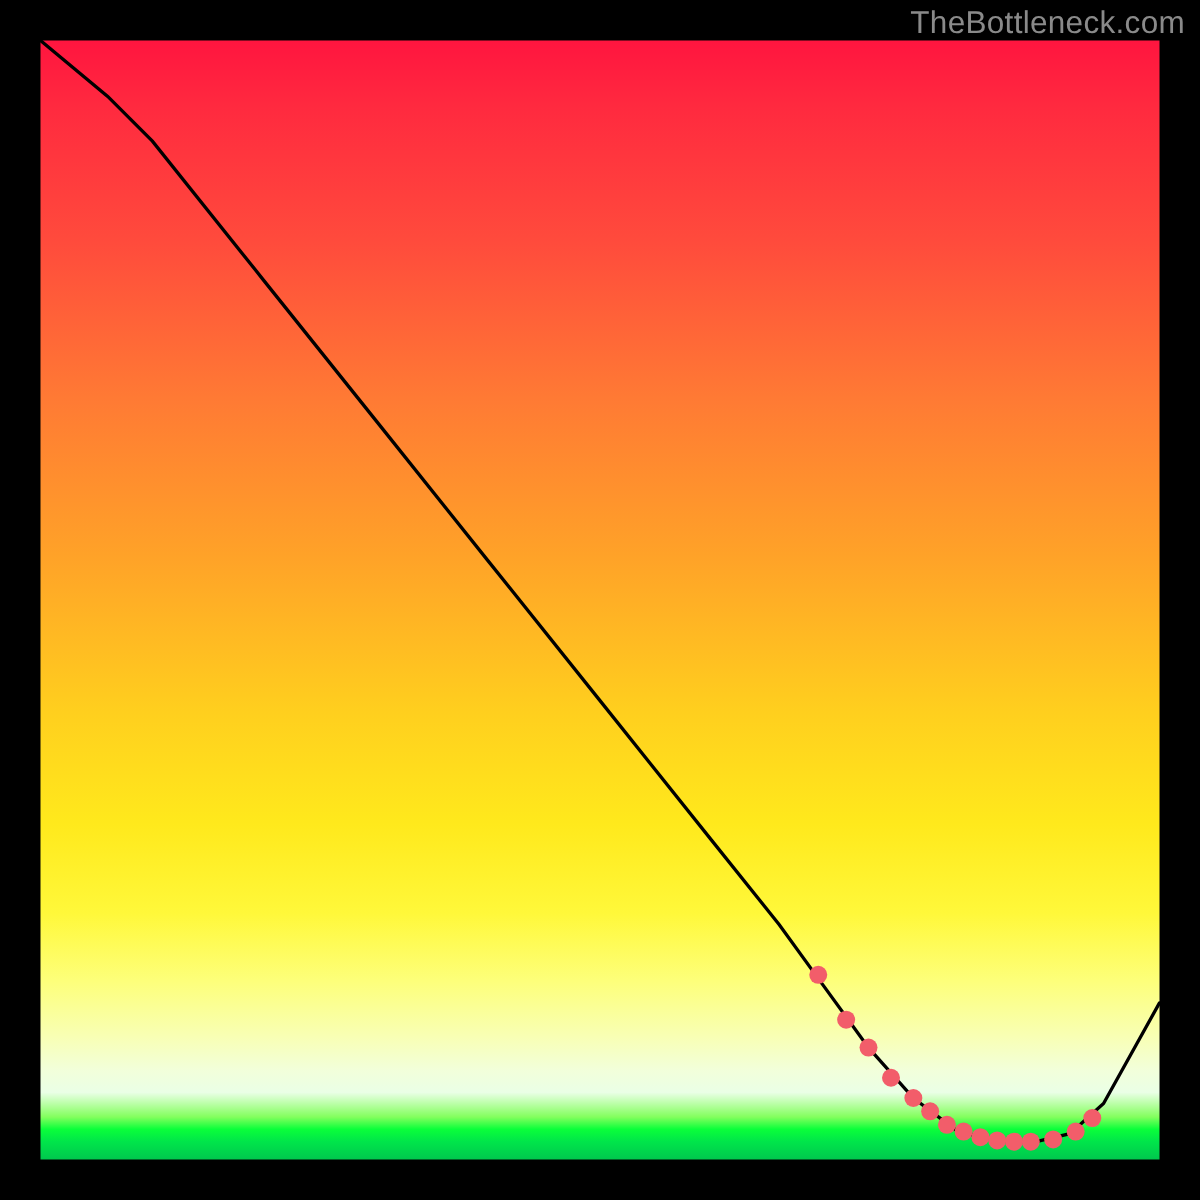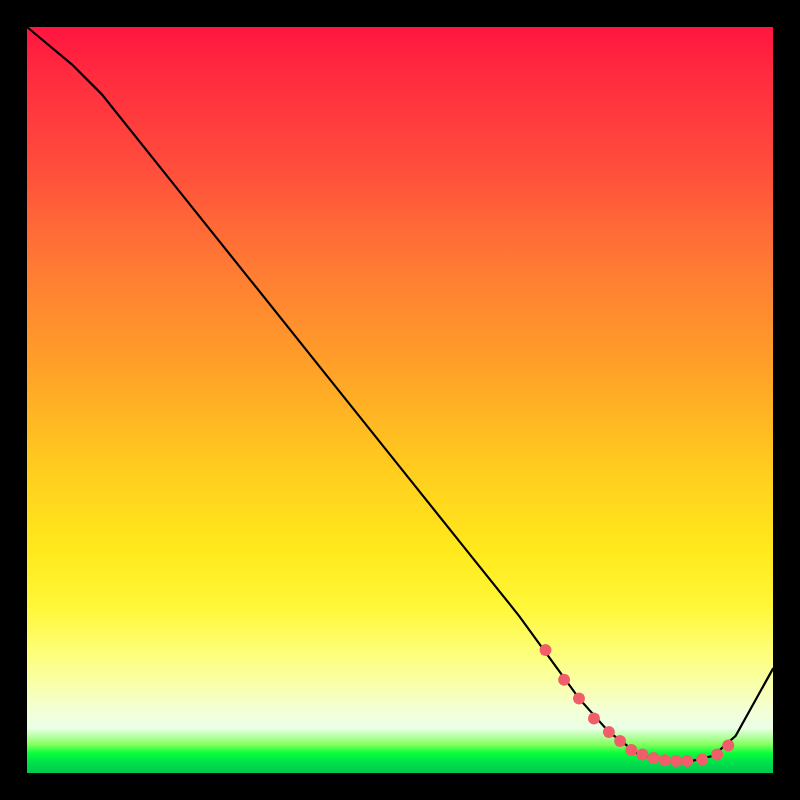--- a/index.html
+++ b/index.html
@@ -84,13 +84,14 @@
         <circle cx="626.6" cy="731.1" r="6" fill="#f25d6a"></circle>
         <circle cx="637.8" cy="733.3" r="6" fill="#f25d6a"></circle>
         <circle cx="649.0" cy="734.1" r="6" fill="#f25d6a"></circle>
         <circle cx="660.2" cy="734.1" r="6" fill="#f25d6a"></circle>
         <circle cx="675.1" cy="732.6" r="6" fill="#f25d6a"></circle>
         <circle cx="690.1" cy="727.4" r="6" fill="#f25d6a"></circle>
         <circle cx="701.2" cy="718.4" r="6" fill="#f25d6a"></circle>
       </g>
   </svg>
 
+  <div class="watermark">TheBottleneck.com</div>
 </div>
 
 </body></html>

